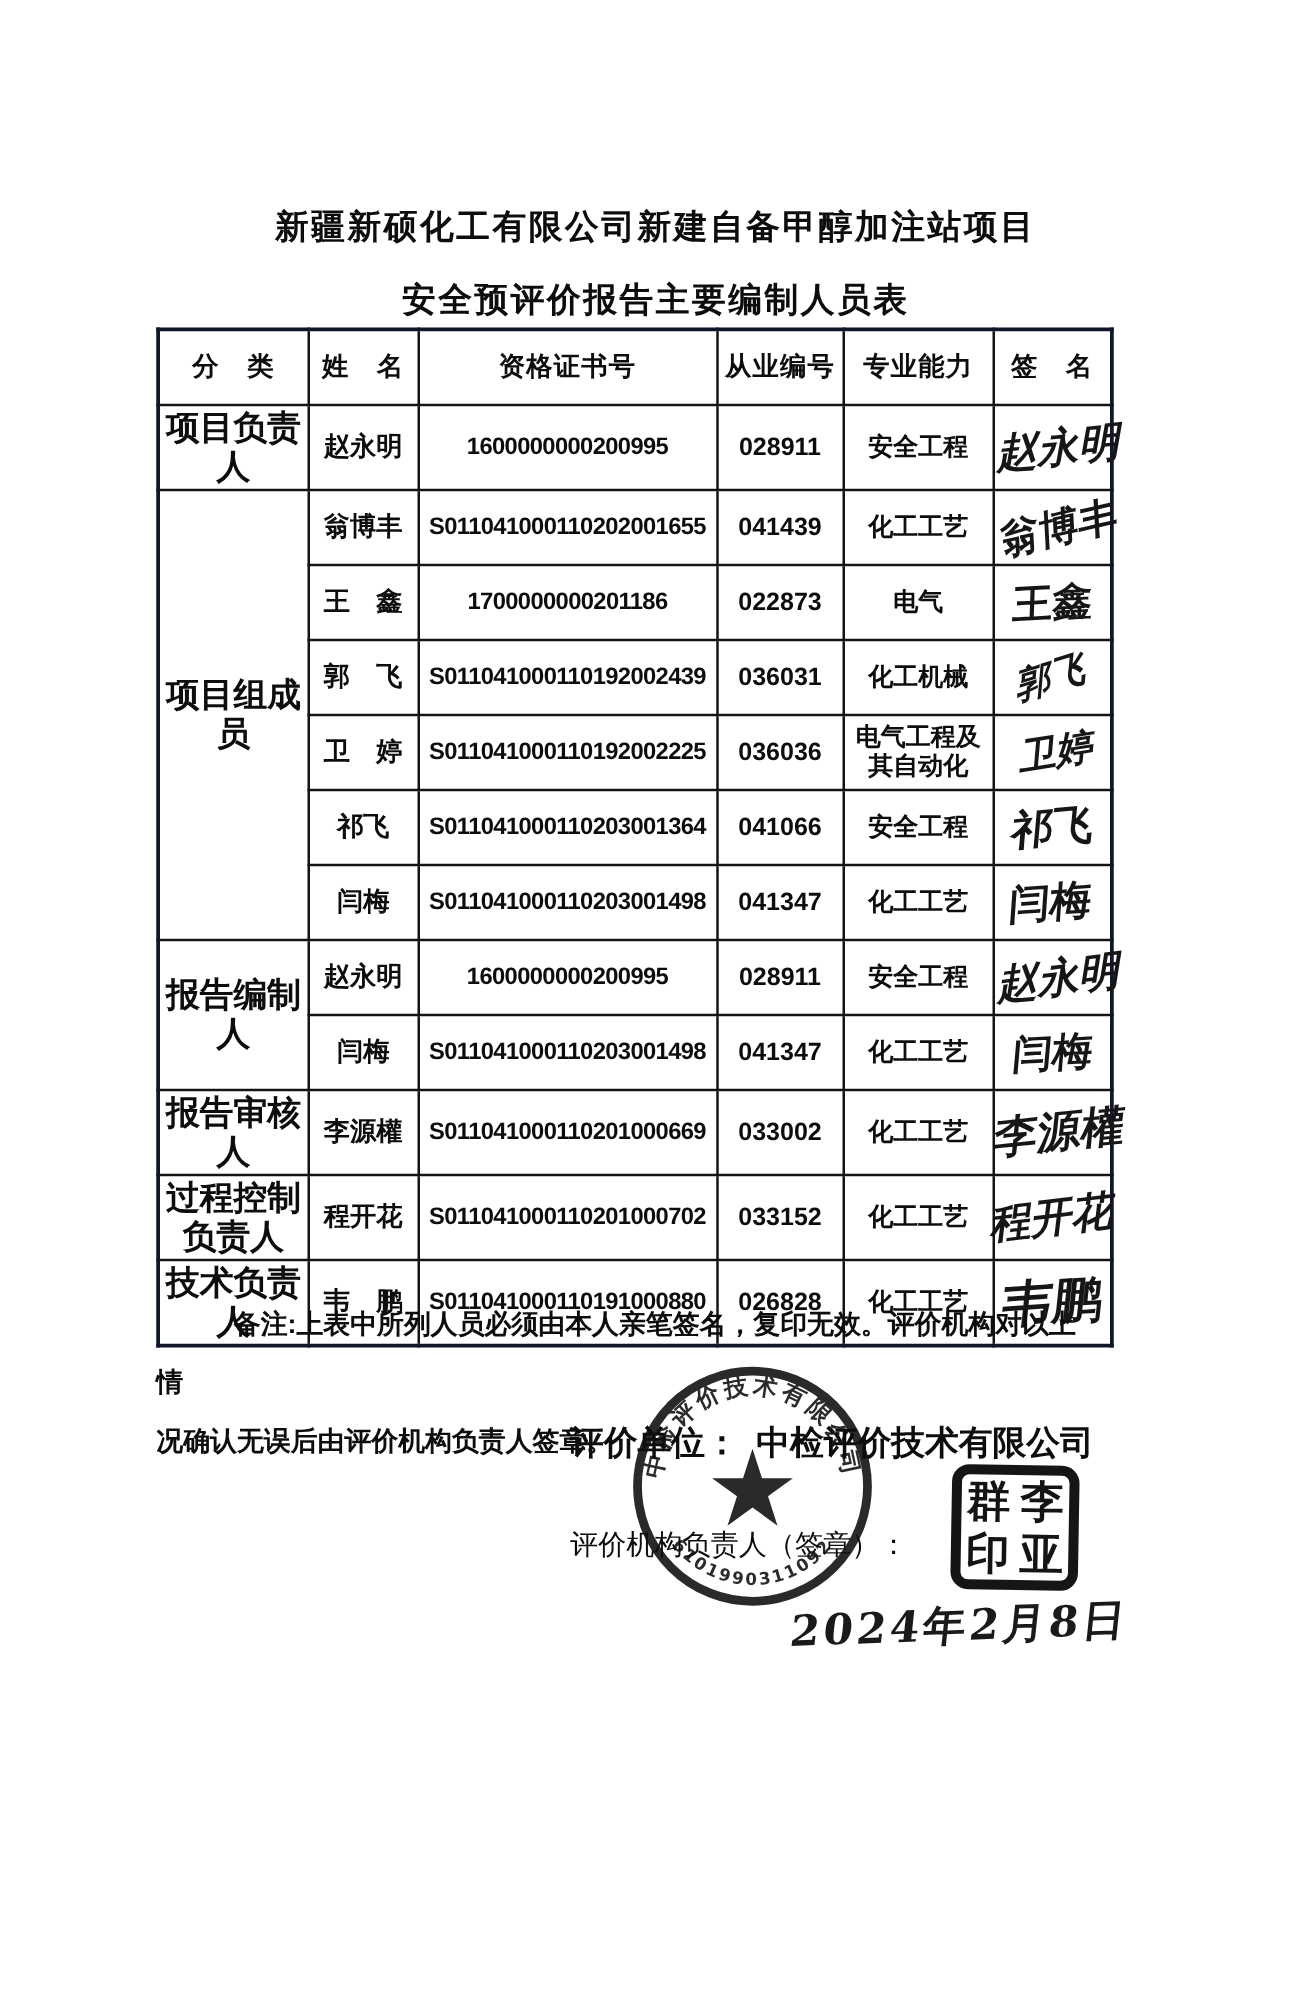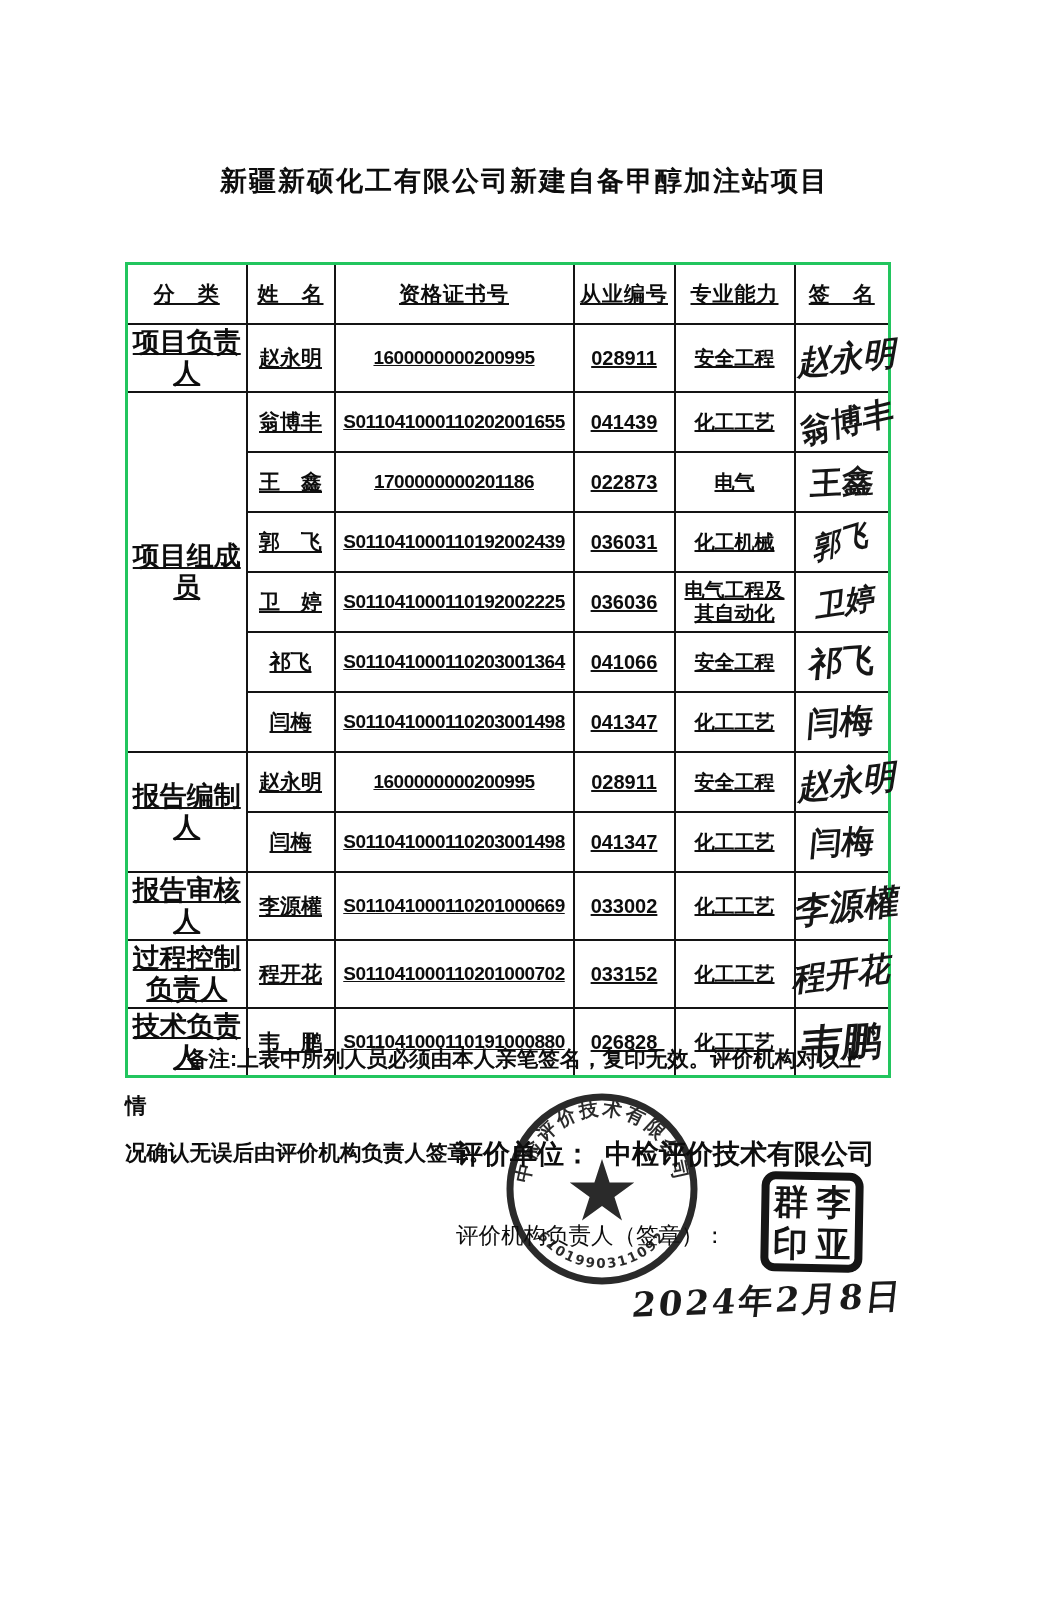--- a/index.html
+++ b/index.html
@@ -15,21 +15,21 @@
 
   table.personnel{
     position:absolute;left:125px;top:262px;border-collapse:collapse;
     table-layout:fixed;width:763px;
   }
   table.personnel td,table.personnel th{
     border:2px solid #141414;text-align:center;vertical-align:middle;
     font-weight:700;color:#0d0d0d;padding:2px 3px;line-height:1.15;
     overflow:visible;
   }
-  table.personnel{border:3px solid #22c55e;text-decoration:underline;}
+  table.personnel{border:3px solid #0f172a;}
   th.hd{font-size:21px;height:54px;letter-spacing:1px;}
   td.cat{font-size:27px;}
   td.nm{font-size:21px;}
   td.cert{font-size:19px;letter-spacing:-0.5px;font-family:"Liberation Sans",sans-serif;}
   td.num{font-size:20px;}
   td.spec{font-size:20px;margin-top:26px;}
   tr.r{height:60px;}
   td.sigcell{text-align:left;padding-left:3px;}
 
   .sig{display:inline-block;white-space:nowrap;font-weight:800;
@@ -74,20 +74,21 @@
     transform:rotate(-2deg) skewX(-8deg);letter-spacing:3px;}
 
   .hdrdot{position:absolute;left:661px;top:286px;font-size:20px;font-weight:700;color:#222;}
 </style>
 </head>
 <body>
 
 <div class="page">
 
   <div class="title t1">新疆新硕化工有限公司新建自备甲醇加注站项目</div>
+  <div class="title t2">安全预评价报告主要编制人员表</div>
 
   <table class="personnel">
     <colgroup>
       <col style="width:120px">
         <col style="width:88px">
         <col style="width:239px">
       <col style="width:101px">
         <col style="width:120px">
         <col style="width:95px">
     </colgroup>

